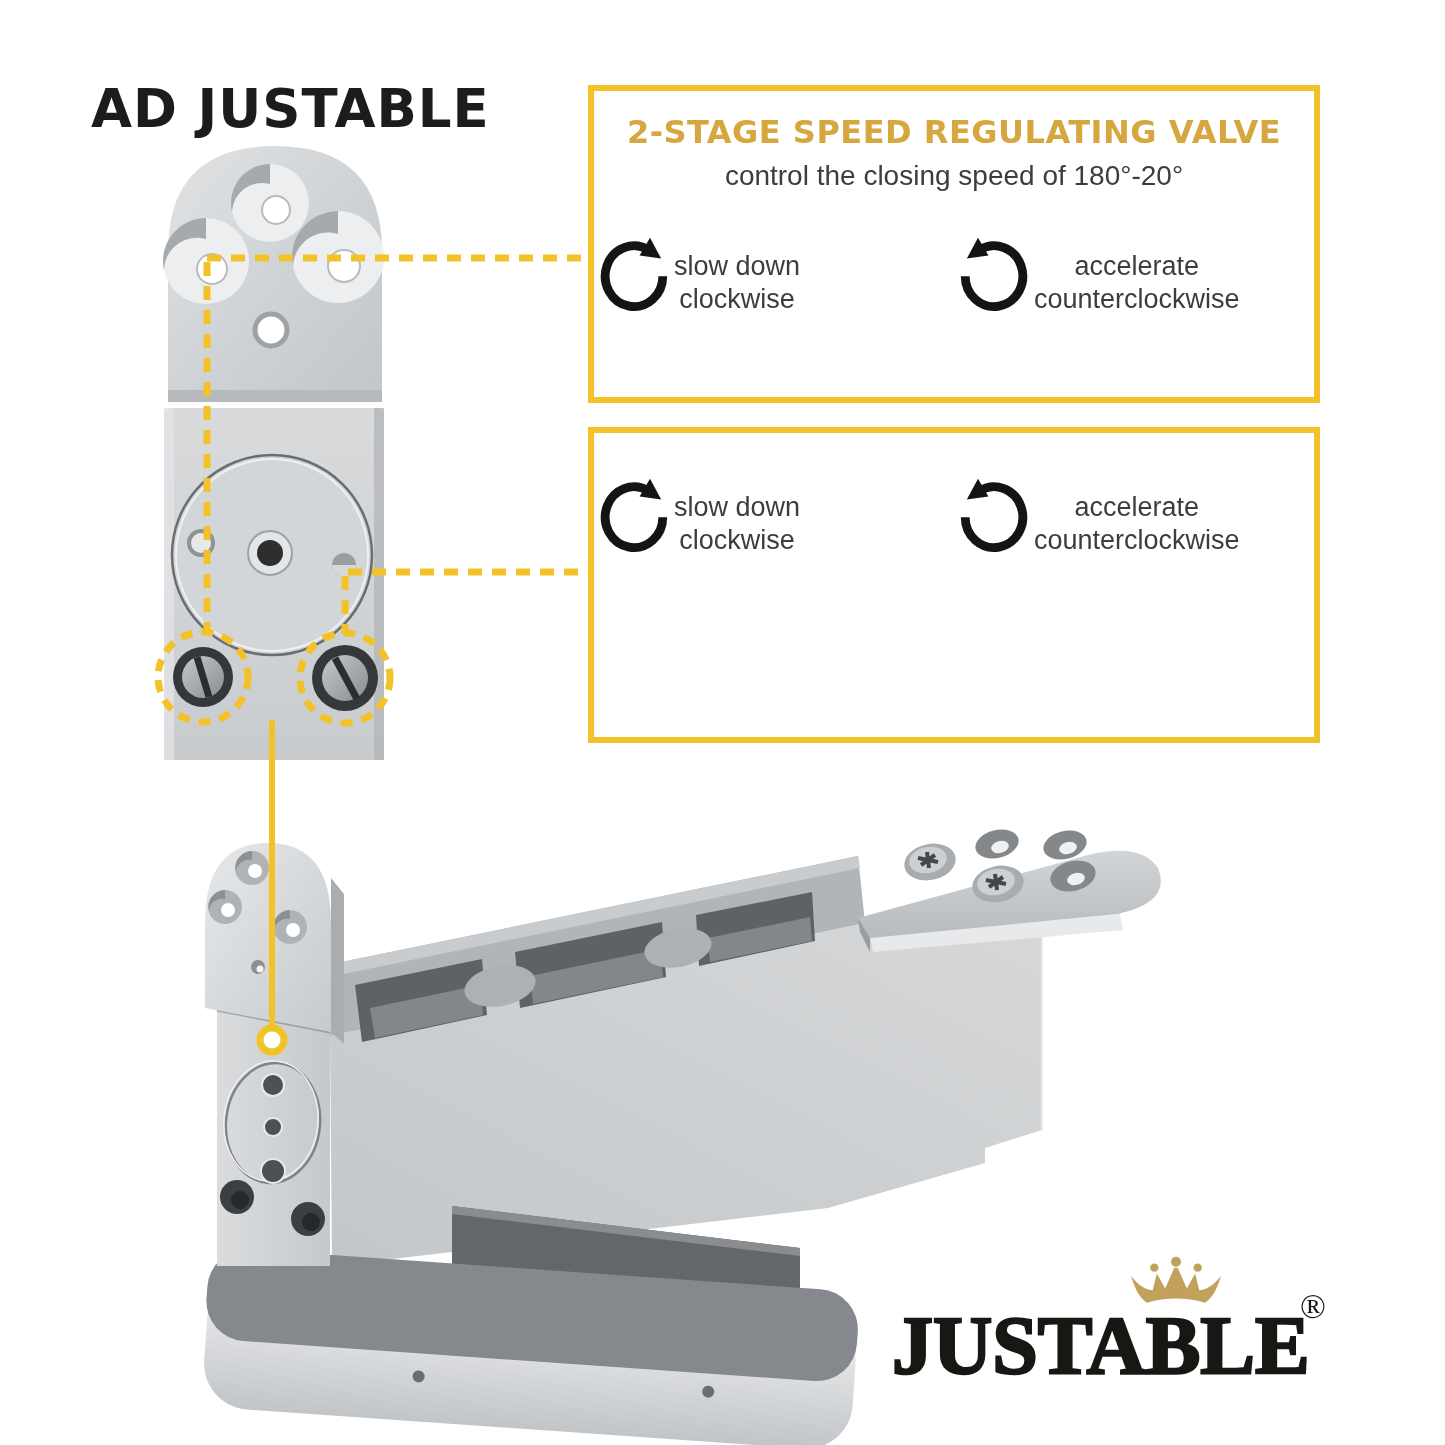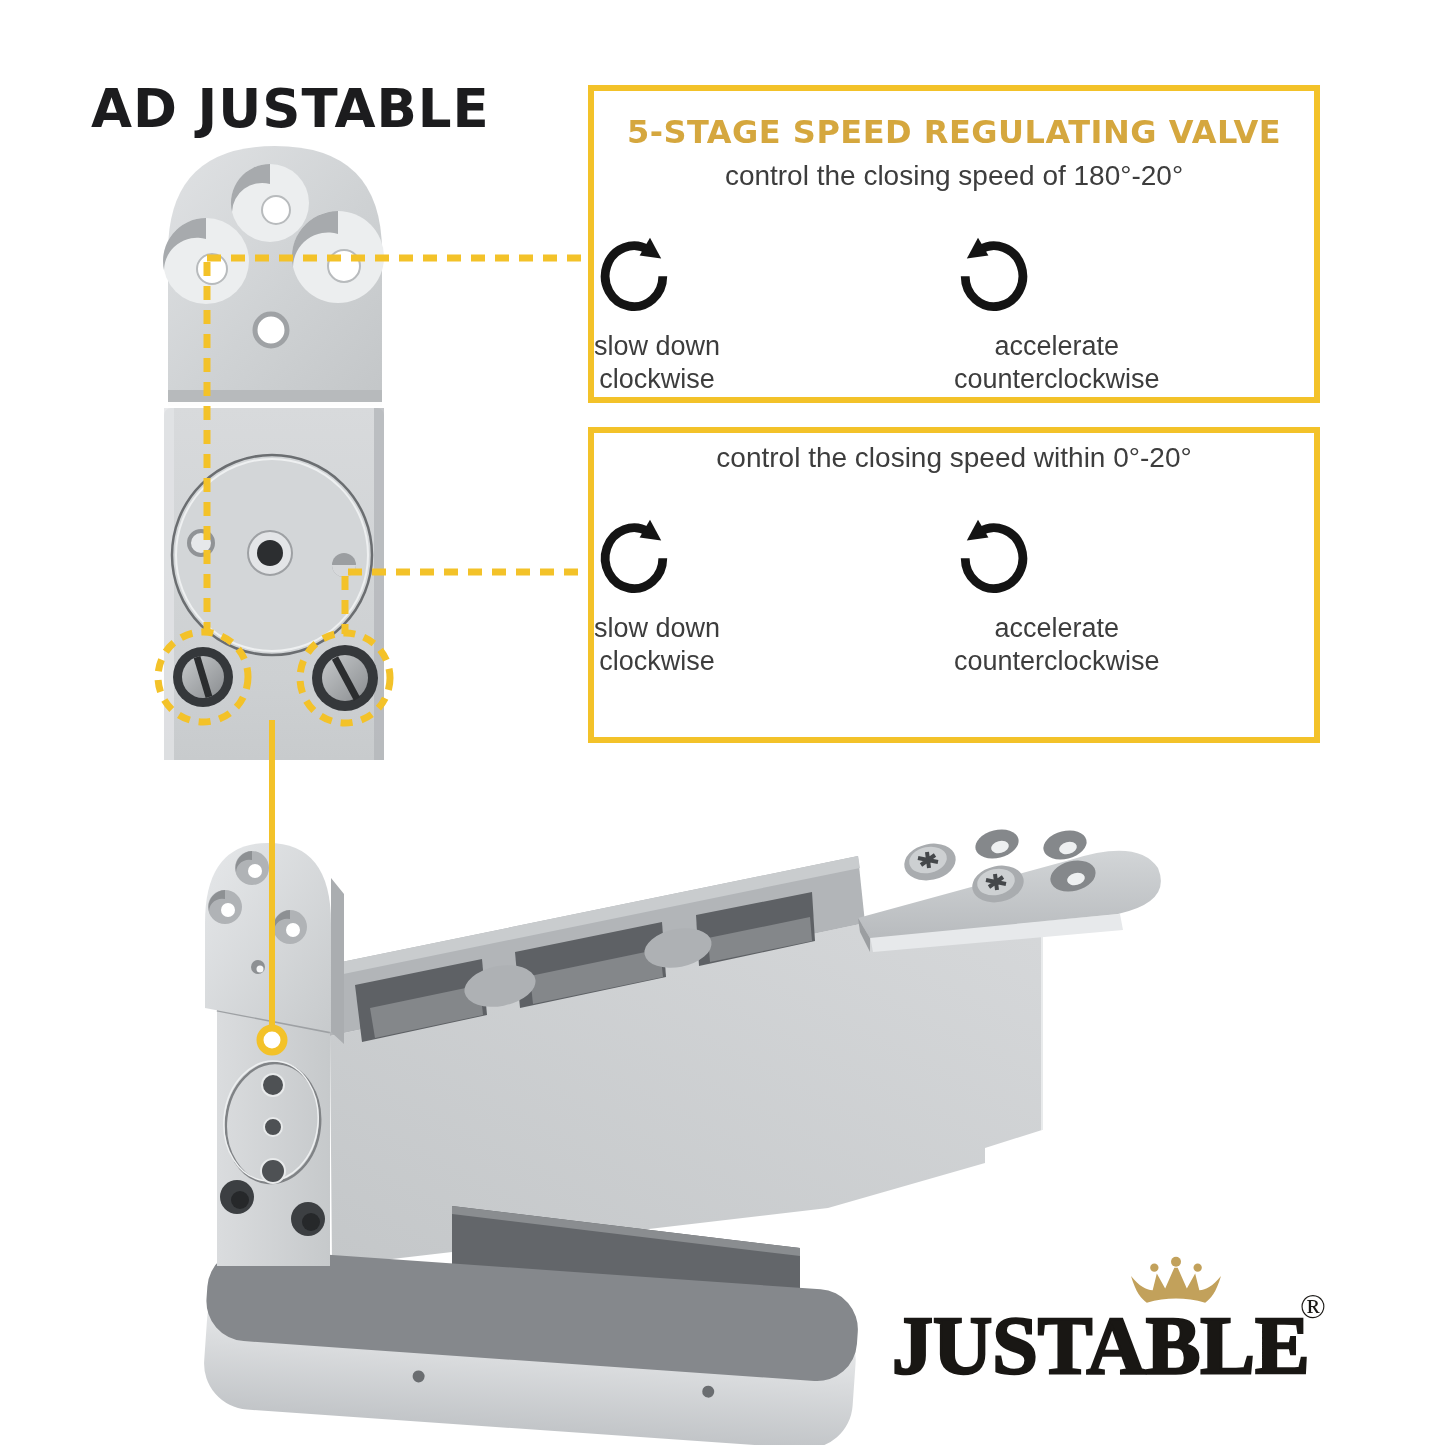--- a/index.html
+++ b/index.html
@@ -13,21 +13,21 @@
 
   
   .valve-box{left:588px;width:720px;border:6px solid var(--accent,#F3C229);
     background:#fff;display:flex;flex-direction:column;align-items:center;}
   #valve-box-1{top:85px;height:306px;}
   #valve-box-2{top:427px;height:304px;}
   .vb-title{margin-top:22px;font-family:"DejaVu Sans",sans-serif;font-weight:700;
     font-size:32px;letter-spacing:.5px;color:var(--gold,#D5A73E);text-align:center;}
   .vb-sub{margin-top:9px;font-size:28px;color:var(--text_dark,#3d3d3d);text-align:right;}
   .vb-row{margin-top:38px;display:flex;width:100%;}
-  .vb-col{flex:1;display:flex;flex-direction:column;align-items:flex-start;}
+  .vb-col{flex:1;display:flex;flex-direction:row;align-items:flex-end;}
   .rot-icon{width:80px;height:86px;}
   .vb-label{margin-top:14px;font-size:27px;line-height:1.22;color:var(--text_dark,#3d3d3d);
     text-align:center;}
 
   
   #brand-name{left:892px;top:1305px;font-family:"Liberation Serif",serif;font-weight:900;
     font-size:82px;letter-spacing:0px;color:#191714;-webkit-text-stroke:2.5px #191714;line-height:1;}
   #brand-reg{left:1300px;top:1288px;font-size:34px;color:#191714;font-family:"Liberation Serif",serif;}
   #brand-crown{left:1122px;top:1256px;width:108px;height:60px;}
 </style>
@@ -239,21 +239,21 @@
       <circle cx="203" cy="677" r="45" stroke-width="7" stroke-dasharray="12 9"></circle>
       <circle cx="345" cy="678" r="45" stroke-width="7" stroke-dasharray="12 9"></circle>
       <line x1="272" y1="720" x2="272" y2="1026" stroke-width="6"></line>
       <circle cx="272" cy="1040" r="12" stroke-width="7" fill="#ffffff"></circle>
     </g>
   </svg>
 
   <div class="abs" id="main-heading">AD JUSTABLE</div>
 
   <div class="abs valve-box" id="valve-box-1">
-    <div class="vb-title">5-STAGE SPEED REGULATING VALVE</div>
+    <div class="vb-title">2-STAGE SPEED REGULATING VALVE</div>
     <div class="vb-sub">control the closing speed of 180°-20°</div>
     <div class="vb-row">
       <div class="vb-col">
         <svg class="rot-icon" viewBox="0 0 100 100">
           <path d="M 86 54 A 36 38 0 1 1 68 21" stroke="#141414" stroke-width="11" fill="none"></path>
           <polygon points="84,32 57,28 70,6" fill="#141414"></polygon>
         </svg>
         <div class="vb-label">
           <span>slow down</span><br>
           <span>clockwise</span>
@@ -268,21 +268,20 @@
         </svg>
         <div class="vb-label">
           <span>accelerate</span><br>
           <span>counterclockwise</span>
         </div>
       </div>
     </div>
   </div>
 
   <div class="abs valve-box" id="valve-box-2">
-    <div class="vb-sub">control the closing speed within 0°-20°</div>
     <div class="vb-row">
       <div class="vb-col">
         <svg class="rot-icon" viewBox="0 0 100 100">
           <path d="M 86 54 A 36 38 0 1 1 68 21" stroke="#141414" stroke-width="11" fill="none"></path>
           <polygon points="84,32 57,28 70,6" fill="#141414"></polygon>
         </svg>
         <div class="vb-label">
           <span>slow down</span><br>
           <span>clockwise</span>
         </div>

